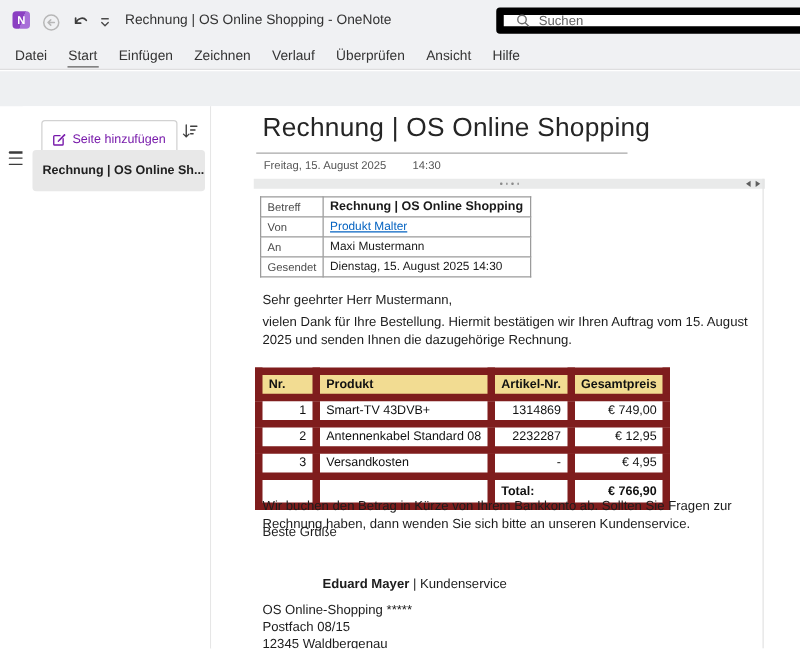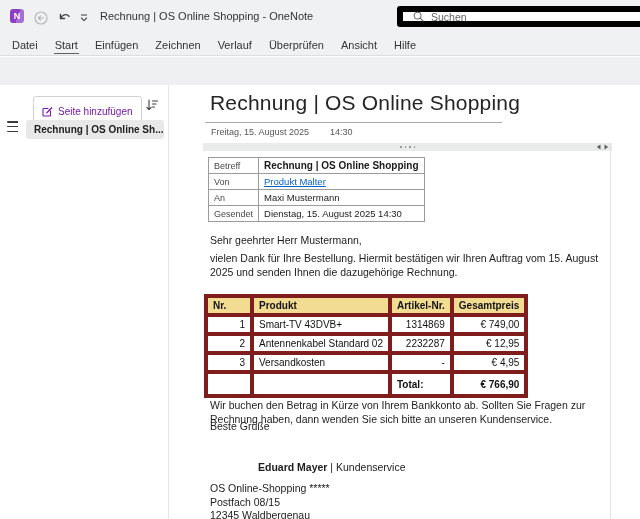--- a/index.html
+++ b/index.html
@@ -35,21 +35,21 @@
   .hamburger { position:absolute; left:7px; top:64px; width:13px; height:11px; display:flex; flex-direction:column; justify-content:space-between; }
   .hamburger span { display:block; height:1.5px; background:#3b3b3b; border-radius:1px; }
 
   
   .sidebar { position:absolute; left:18px; top:85px; width:150px; height:434px; background:#fff; }
   .sidebar-divider { position:absolute; left:168px; top:85px; width:1px; height:434px; background:#e6e6e6; }
   .add-page-btn { position:absolute; left:15px; top:11px; height:31px; padding:0 8px;
     background:#fff; border:1px solid #d2d2d2; border-radius:3px;
     display:inline-flex; align-items:center; gap:5px; color:#7719aa; font-size:10px; white-space:nowrap; }
   .sort-btn { position:absolute; left:126px; top:12px; width:16px; height:16px; display:flex; align-items:center; justify-content:center; }
-  .page-item { position:absolute; left:8px; top:35px; width:138px; height:19px; background:#e8e8e8; border-radius:3px;
+  .page-item { position:absolute; left:8px; top:35px; width:138px; height:33px; background:#e8e8e8; border-radius:3px;
     display:flex; align-items:center; padding-left:8px; font-size:10px; font-weight:bold; color:#202020; white-space:nowrap; overflow:hidden; }
 
   
   .canvas { position:absolute; left:169px; top:85px; width:471px; height:434px; background:#fff; overflow:hidden; }
   .page-title { position:absolute; left:41px; top:6px; font-size:21px; font-weight:300; color:#252525; letter-spacing:0.2px; white-space:nowrap; }
   .title-underline { position:absolute; left:36px; top:37px; width:297px; height:1px; background:#a8a8a8; }
   .page-date { position:absolute; left:42px; top:42px; font-size:9px; color:#565656; }
   .page-time { position:absolute; left:161px; top:42px; font-size:9px; color:#565656; }
 
   .hscrollbar { position:absolute; left:34px; top:58px; width:409px; height:8px; background:#e9eaea; }
@@ -70,21 +70,21 @@
   .greeting { top:148px; }
   .para1 { top:166px; }
   .para2 { top:313px; }
   .closing { top:334px; }
   .signature { top:375px;padding-left:48px; }
   .signature b { font-weight:bold; }
   .address { top:397px; line-height:13.5px; }
 
   
   .invoice-table { position:absolute; left:35px; top:209px; border-collapse:collapse; border:1.5px solid #4d4d4d; }
-  .invoice-table th, .invoice-table td { border:4px solid #7f1d1d; font-size:10px; padding:2px 5px; color:#111; white-space:nowrap; }
+  .invoice-table th, .invoice-table td { border:6px solid #7f1d1d; font-size:10px; padding:2px 5px; color:#111; white-space:nowrap; }
   .invoice-table th { background:#f2dc92; text-align:left; font-weight:bold; height:18px; }
   .invoice-table td { height:17px; background:#fff; }
   .col-nr { width:46px; } .col-produkt { width:116px; } .col-artikel { width:60px; } .col-preis { width:72px; }
   .num { text-align:right; }
   .total-row td { height:24px; }
   .total-label { font-weight:bold; font-size:13px;margin-left:28px; }
   .total-value { font-weight:bold; font-size:13.5px; text-align:right; }
 
   svg { display:block; }
 </style>
@@ -226,21 +226,21 @@
         <th class="col-preis">Gesamtpreis</th>
       </tr>
       <tr>
         <td class="num">1</td>
         <td>Smart-TV 43DVB+</td>
         <td class="num">1314869</td>
         <td class="num">€ 749,00</td>
       </tr>
       <tr>
         <td class="num">2</td>
-        <td>Antennenkabel Standard 02</td>
+        <td>Antennenkabel Standard 08</td>
         <td class="num">2232287</td>
         <td class="num">€ 12,95</td>
       </tr>
       <tr>
         <td class="num">3</td>
         <td>Versandkosten</td>
         <td class="num">-</td>
         <td class="num">€ 4,95</td>
       </tr>
       <tr class="total-row">

